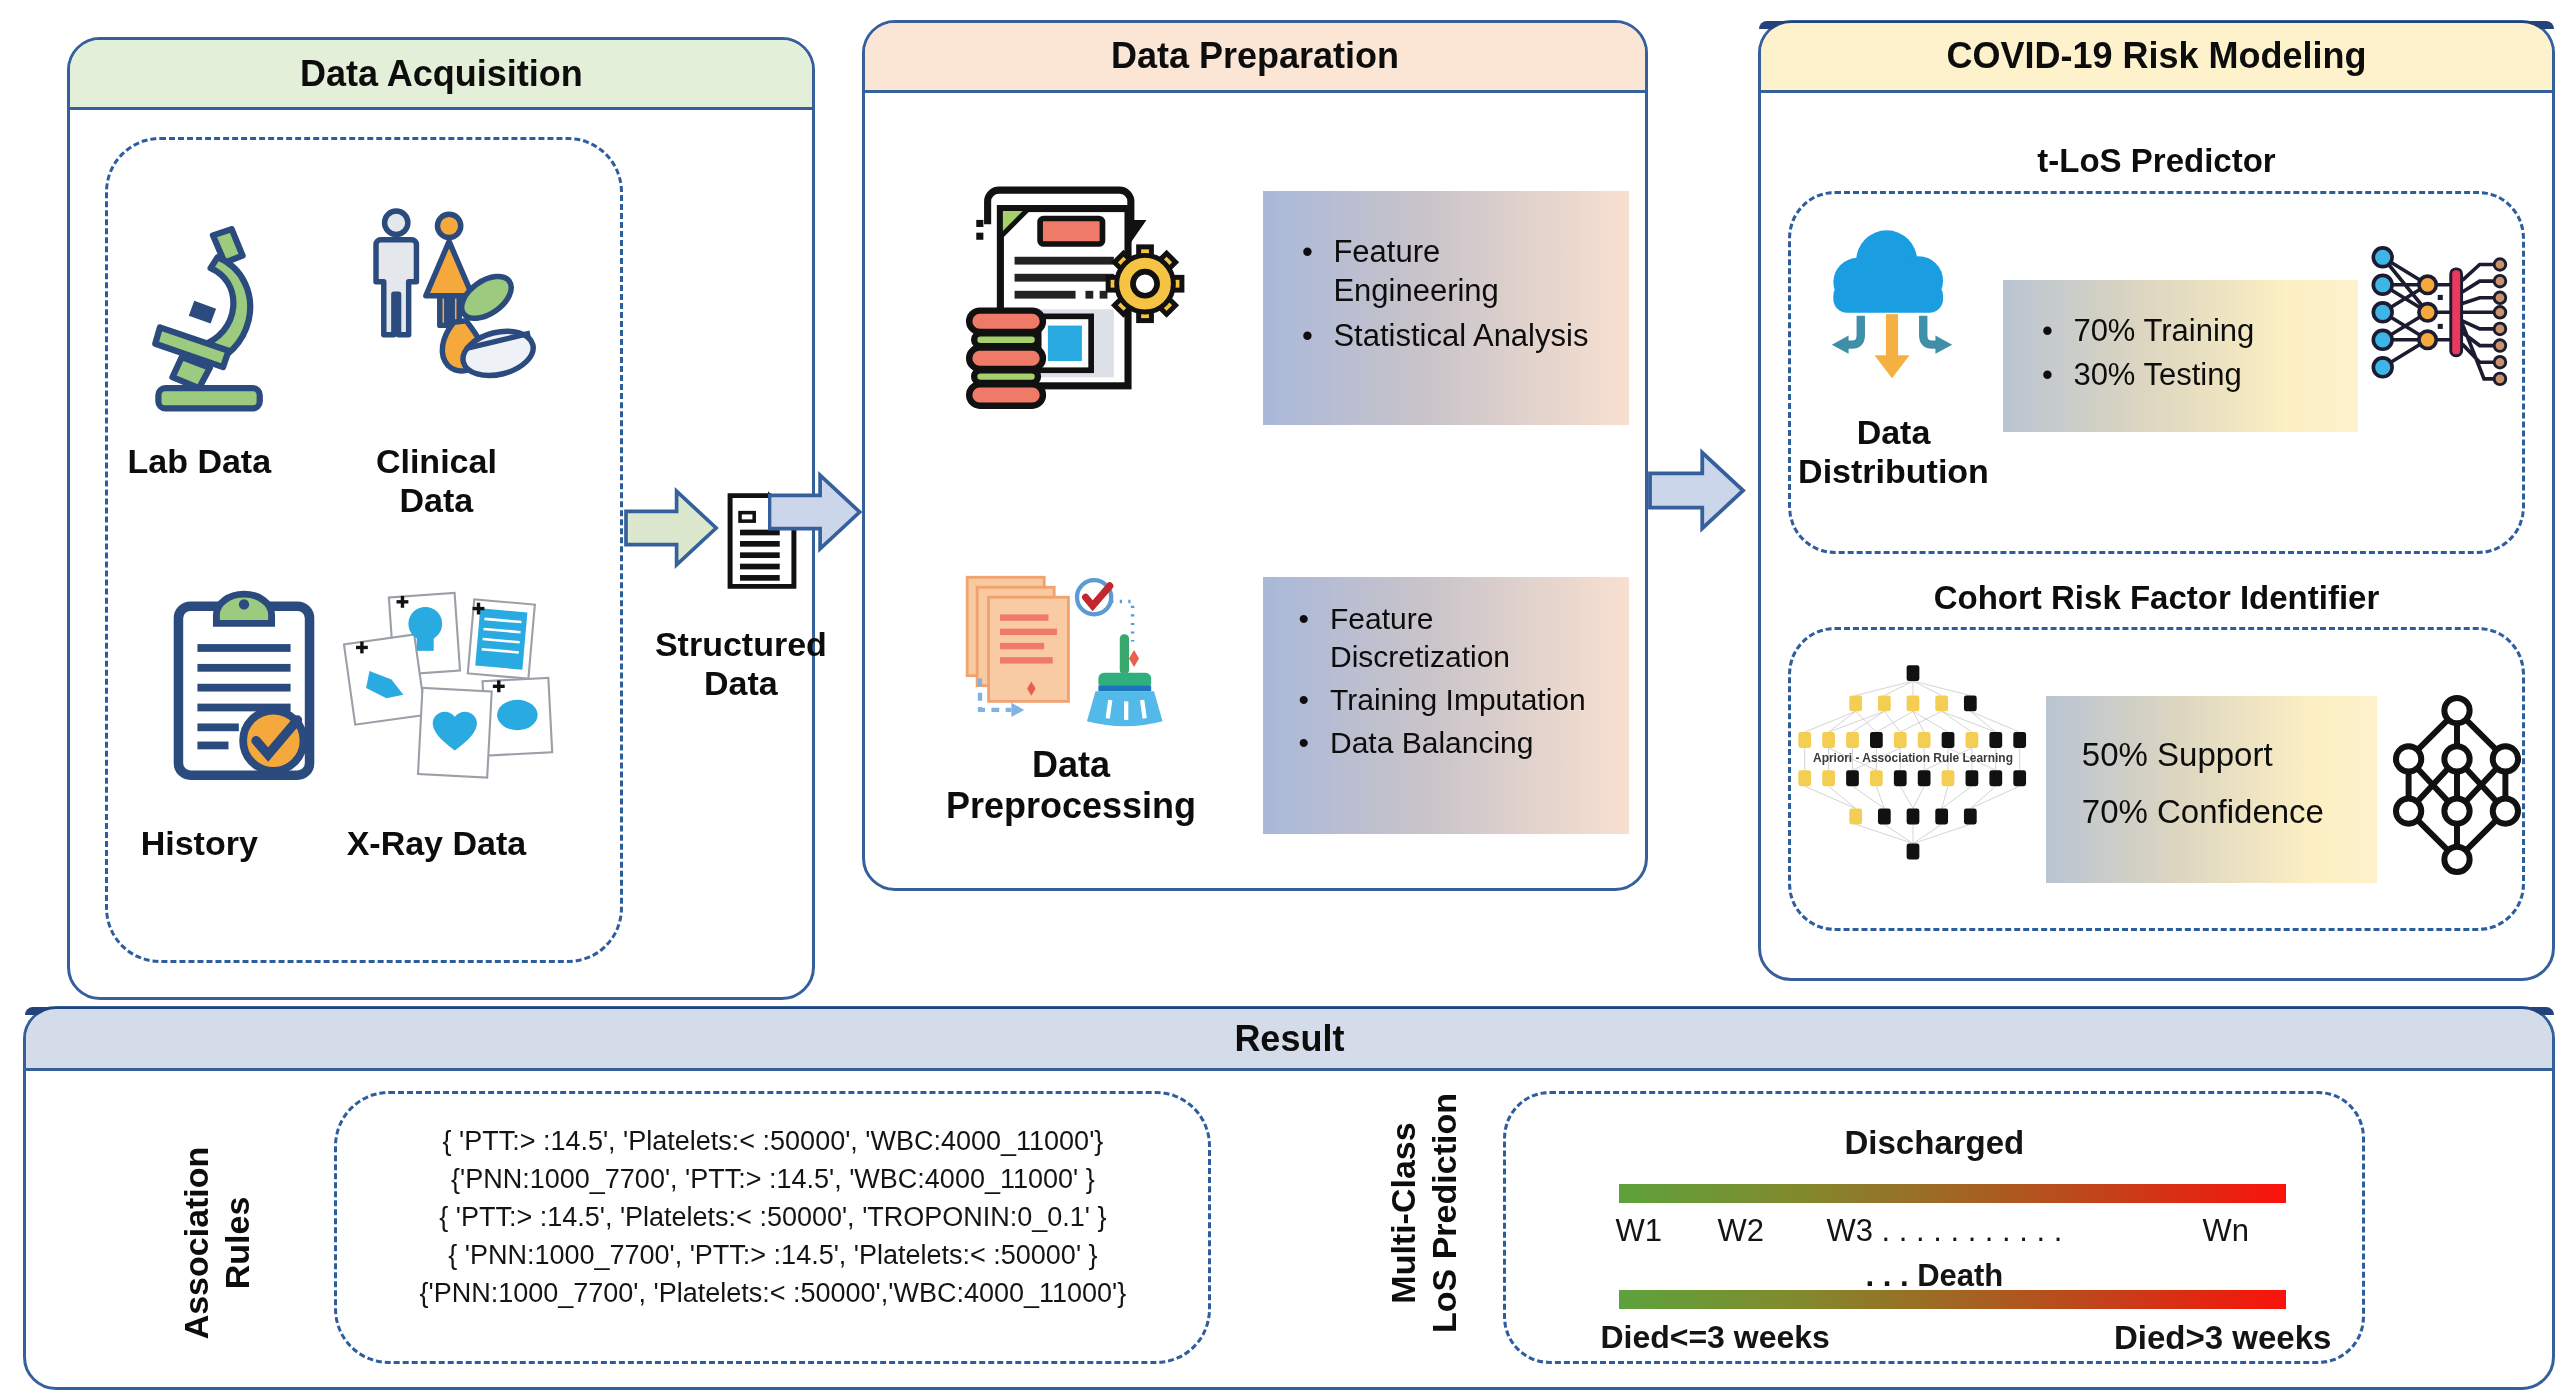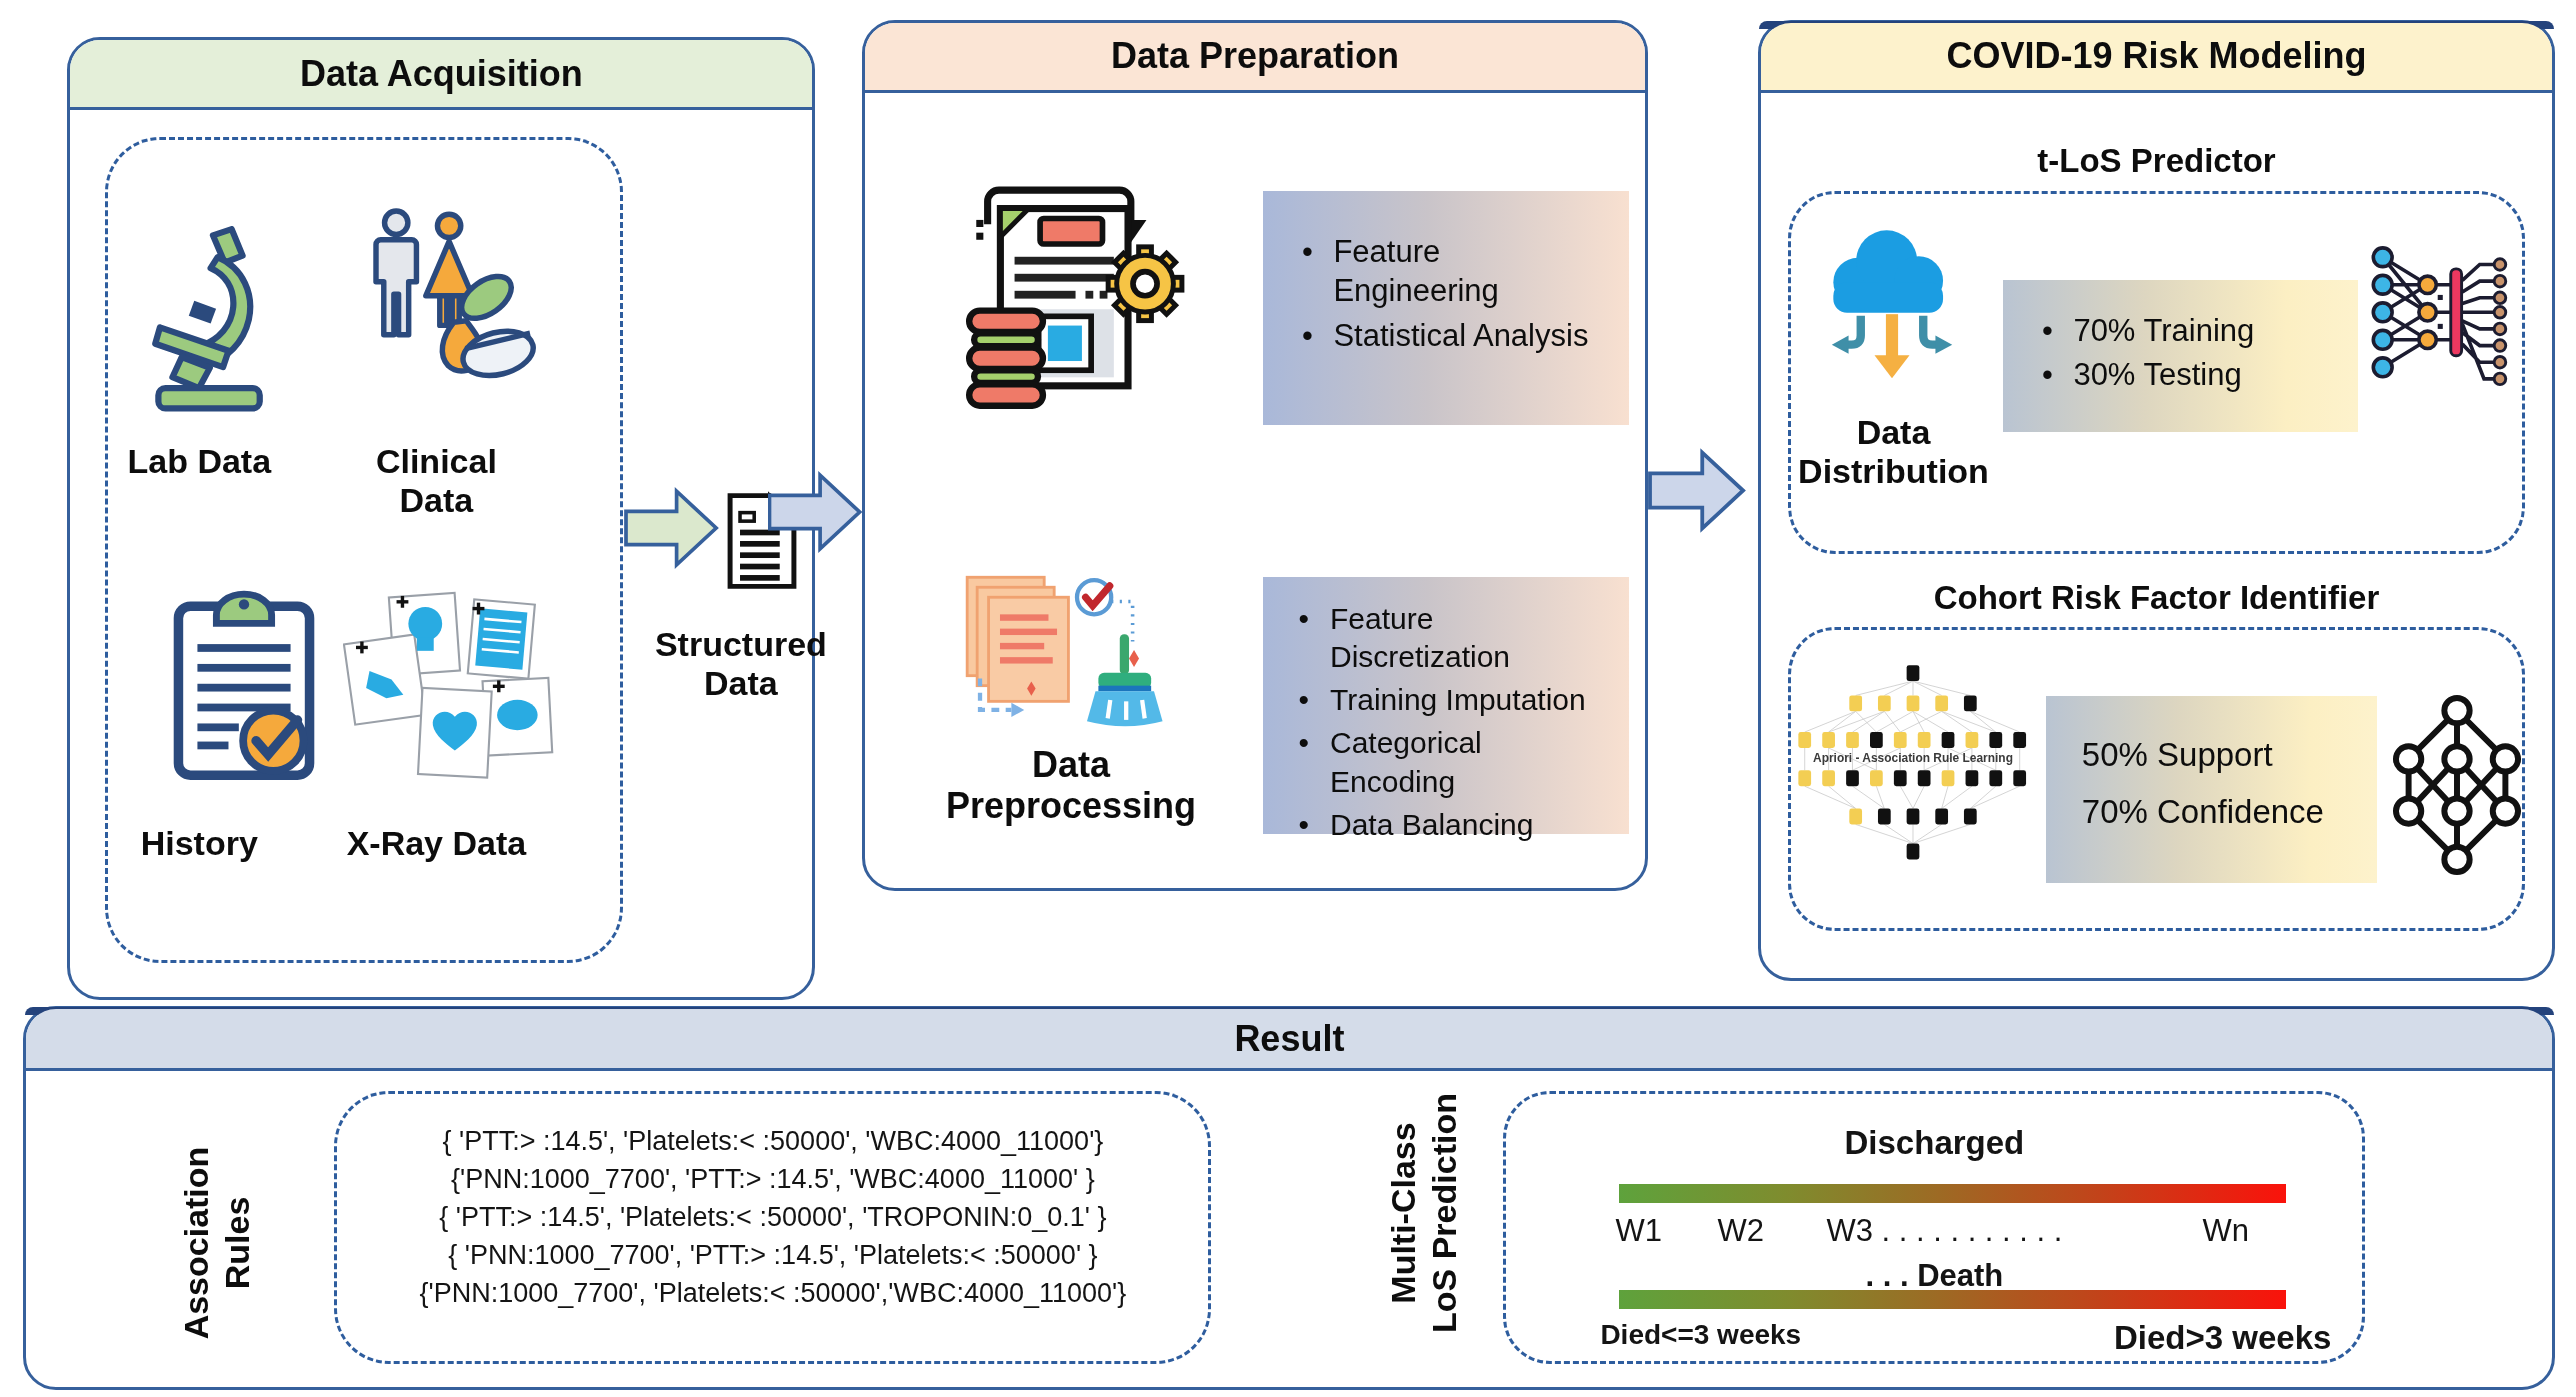--- a/index.html
+++ b/index.html
@@ -235,22 +235,20 @@
       </g>
     </svg>
     <div class="lbl" style="left:62px;top:721px;width:288px;font-size:36px;">Data
 Preprocessing</div>
 
     <div class="gbox p2" style="left:398px;top:554px;width:366px;height:257px;padding:23.4px 4.7px 0 20px;">
       <ul class="bullets" style="font-size:30px;">
         <li style="font-size:30px;">Feature
 Discretization</li>
         <li style="font-size:30px;">Training Imputation</li>
-        <li style="font-size:30px;">Categorical
-Encoding</li>
         <li style="font-size:30px;">Data Balancing</li>
       </ul>
     </div>
   </div>
 
   <svg class="abs" style="left:1647px;top:443px;" width="101" height="95" viewBox="0 0 100 100">
     <polygon points="0,32 55,32 55,10 98,50 55,90 55,68 0,68" fill="#ccd6ea" stroke="#36609c" stroke-width="4"></polygon>
   </svg>
 
   <div class="panel" style="left:1758px;top:19.5px;width:791px;height:955px;">
@@ -416,19 +414,19 @@
 
     <div class="dashed" style="left:1477px;top:82px;width:862px;height:273px;border-radius:47px;">
       <div class="wk bold" style="left:0;top:30px;width:100%;text-align:center;font-size:33px;">Discharged</div>
       <div class="gradbar" style="left:113px;top:90px;width:667px;"></div>
       <span class="wk" style="left:109px;top:119px;">W1</span>
       <span class="wk" style="left:211px;top:119px;">W2</span>
       <span class="wk" style="left:320px;top:119px;">W3 . . . . . . . . . . .</span>
       <span class="wk" style="left:696px;top:119px;">Wn</span>
       <div class="wk bold" style="left:0;top:164px;width:100%;text-align:center;font-size:31px;">. . .   Death</div>
       <div class="gradbar" style="left:113px;top:196px;width:667px;"></div>
-      <span class="wk bold" style="left:94px;top:225px;font-size:28px;">Died&lt;=3 weeks</span>
+      <span class="wk bold" style="left:94px;top:225px;font-size:32px;">Died&lt;=3 weeks</span>
       <span class="wk bold" style="right:31px;top:225px;font-size:33px;">Died&gt;3 weeks</span>
     </div>
   </div>
 
 </div>
 
 
 </body></html>

